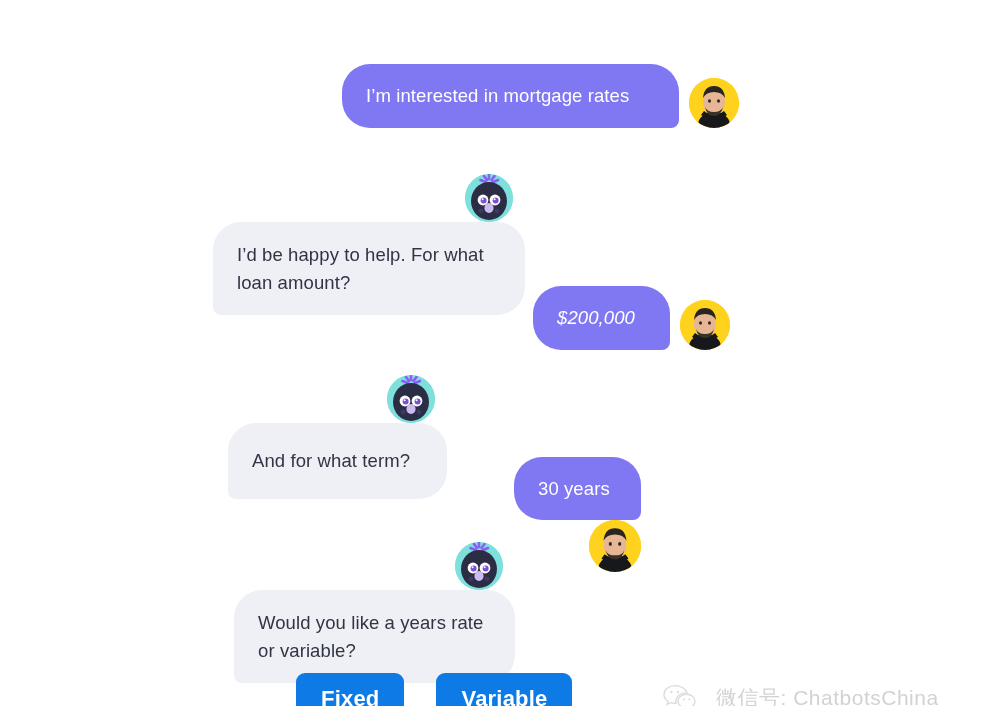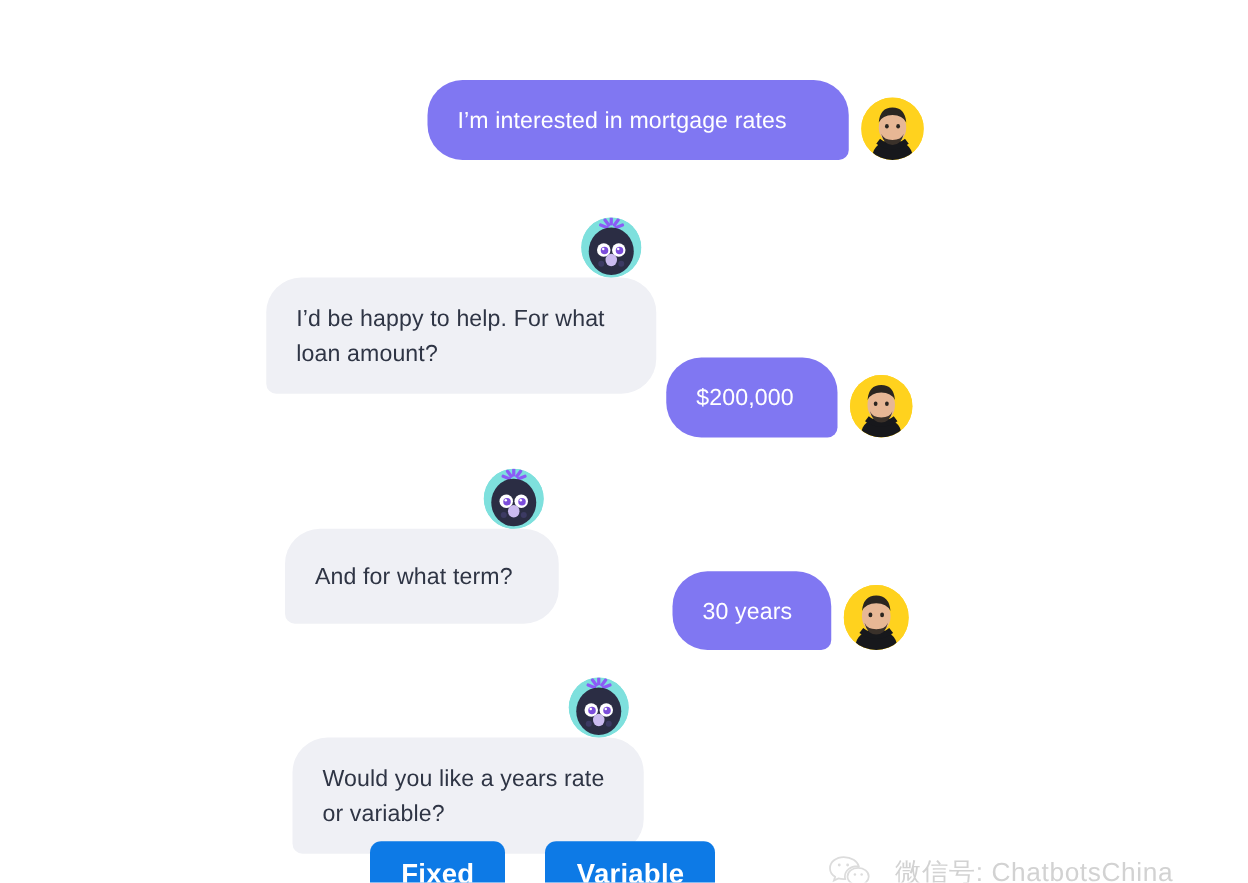--- a/index.html
+++ b/index.html
@@ -147,21 +147,21 @@
         <ellipse cx="24" cy="34" rx="4.6" ry="5" fill="#cbbbf0"></ellipse>
         <circle cx="16" cy="37" r="2.4" fill="#3c3a63"></circle>
         <circle cx="32" cy="37" r="2.4" fill="#3c3a63"></circle>
       </svg>
     </div>
     <div class="bubble bot" style="width:312px; height:93px;">I’d be happy to help. For what
 loan amount?</div>
   </div>
 
   <div class="msg-row user" style="left:533px; top:238px;">
-    <div class="bubble user" style="width:137px; height:64px;">$200,000</div>
+    <div class="bubble user" style="width:137px; height:64px;font-style:italic;">$200,000</div>
     <div class="avatar user" style="width:50px; height:50px;">
       <svg viewBox="0 0 50 50" aria-hidden="true">
         <rect width="50" height="50" fill="#ffd21e"></rect>
         <ellipse cx="25" cy="47" rx="16" ry="13" fill="#17181c"></ellipse>
         <path d="M15 33 q10 8 20 0 l3 4 q-13 9 -26 0 z" fill="#17181c"></path>
         <ellipse cx="25" cy="24" rx="11" ry="13" fill="#e7b795"></ellipse>
         <path d="M14 20 q1 -12 11 -12 q10 0 11 12 q-3 -6 -11 -6 q-8 0 -11 6 z" fill="#2a2520"></path>
         <path d="M16 29 q2 9 9 9 q7 0 9 -9 q-2 5 -9 5 q-7 0 -9 -5 z" fill="#3a312a"></path>
         <ellipse cx="20.5" cy="23" rx="1.5" ry="1.8" fill="#2a2520"></ellipse>
         <ellipse cx="29.5" cy="23" rx="1.5" ry="1.8" fill="#2a2520"></ellipse>
@@ -182,21 +182,21 @@
         <circle cx="17.6" cy="25.2" r="1" fill="#ffffff"></circle>
         <circle cx="29.6" cy="25.2" r="1" fill="#ffffff"></circle>
         <ellipse cx="24" cy="34" rx="4.6" ry="5" fill="#cbbbf0"></ellipse>
         <circle cx="16" cy="37" r="2.4" fill="#3c3a63"></circle>
         <circle cx="32" cy="37" r="2.4" fill="#3c3a63"></circle>
       </svg>
     </div>
     <div class="bubble bot" style="width:219px; height:76px;">And for what term?</div>
   </div>
 
-  <div class="msg-row user" style="left:538px; top:409px;">
+  <div class="msg-row user" style="left:514px; top:409px;flex-direction:column;">
     <div class="bubble user" style="width:127px; height:63px;">30 years</div>
     <div class="avatar user" style="width:52px; height:52px;">
       <svg viewBox="0 0 50 50" aria-hidden="true">
         <rect width="50" height="50" fill="#ffd21e"></rect>
         <ellipse cx="25" cy="47" rx="16" ry="13" fill="#17181c"></ellipse>
         <path d="M15 33 q10 8 20 0 l3 4 q-13 9 -26 0 z" fill="#17181c"></path>
         <ellipse cx="25" cy="24" rx="11" ry="13" fill="#e7b795"></ellipse>
         <path d="M14 20 q1 -12 11 -12 q10 0 11 12 q-3 -6 -11 -6 q-8 0 -11 6 z" fill="#2a2520"></path>
         <path d="M16 29 q2 9 9 9 q7 0 9 -9 q-2 5 -9 5 q-7 0 -9 -5 z" fill="#3a312a"></path>
         <ellipse cx="20.5" cy="23" rx="1.5" ry="1.8" fill="#2a2520"></ellipse>

